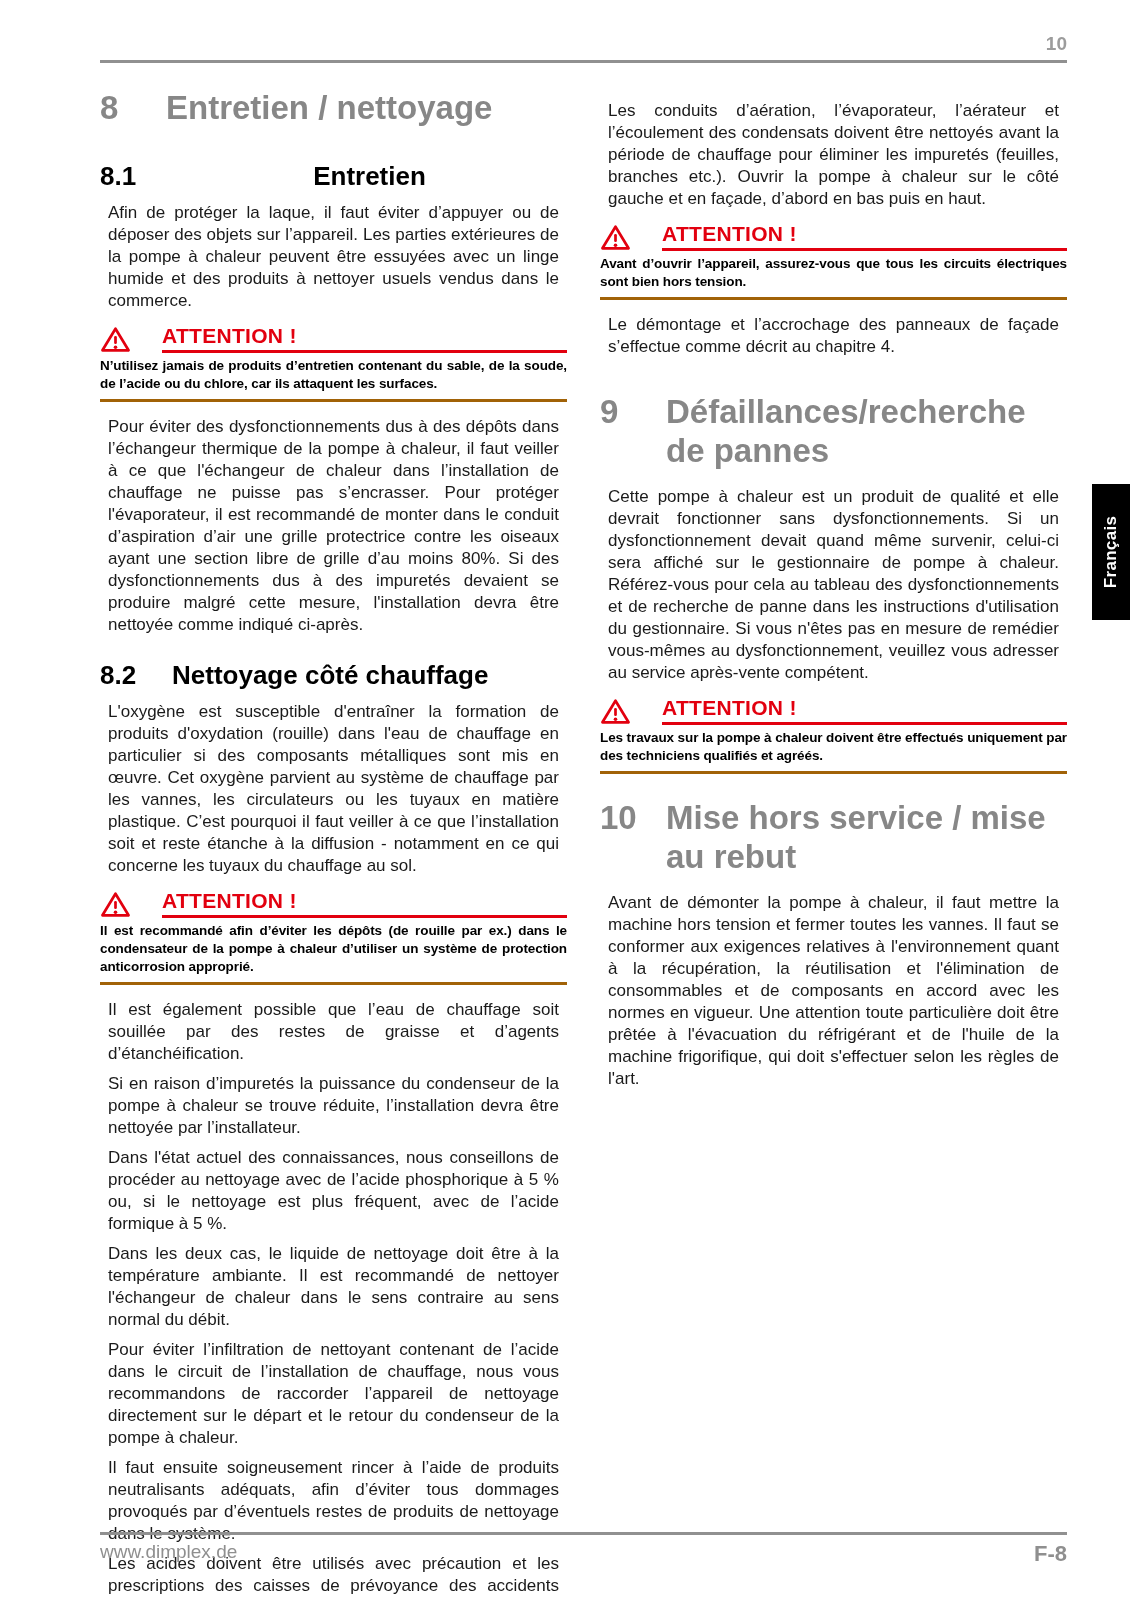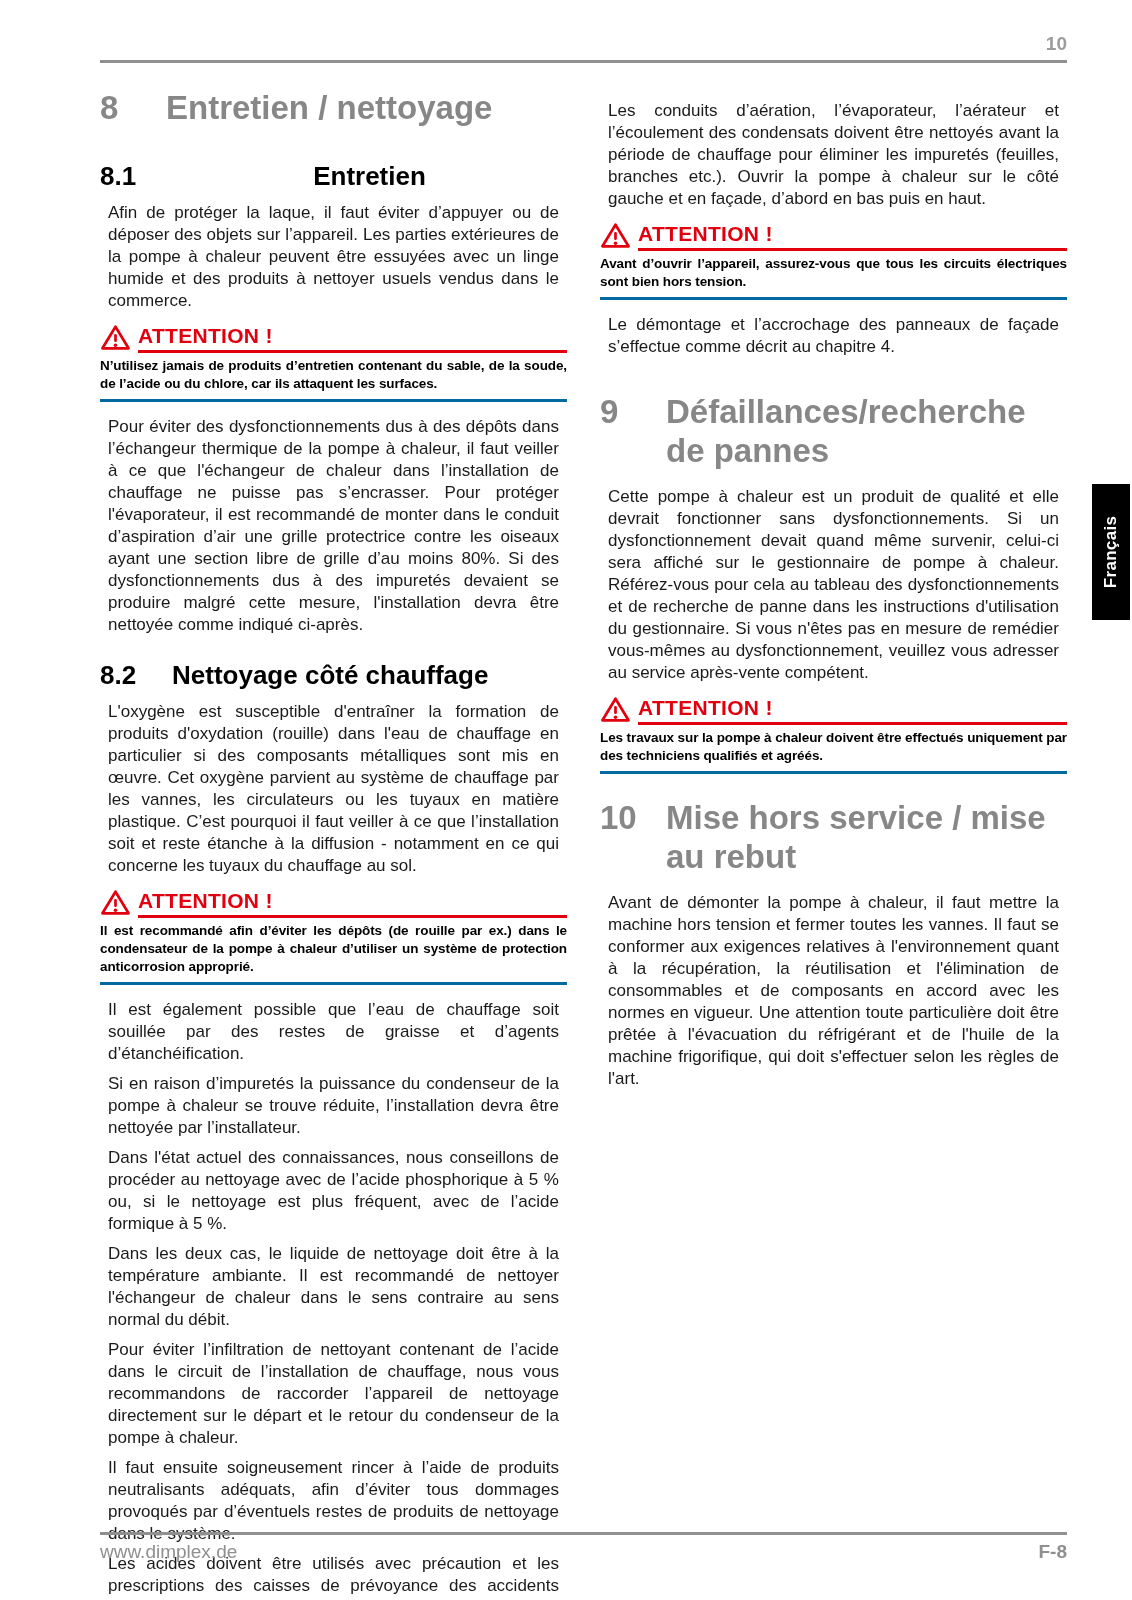--- a/index.html
+++ b/index.html
@@ -6,21 +6,21 @@
   .page{position:relative;width:1132px;height:1600px;background:#ffffff;overflow:hidden;
         font-family:"Liberation Sans",sans-serif;}
 
   
   .header-rule{position:absolute;left:100px;width:967px;top:60px;height:3px;background:#909090;}
   .page-number{position:absolute;left:967px;top:33px;width:100px;text-align:right;
                font-size:19px;font-weight:bold;color:#9c9c9c;}
   .footer-rule{position:absolute;left:100px;width:967px;top:1532px;height:3px;background:#909090;}
   .footer-left{position:absolute;left:100px;top:1541px;font-size:19px;font-weight:normal;color:#8f8f8f;}
   .footer-right{position:absolute;left:967px;top:1541px;width:100px;text-align:right;
-                font-size:19px;font-weight:bold;color:#8f8f8f;}
+                font-size:22px;font-weight:bold;color:#8f8f8f;}
 
   
   .col{position:absolute;width:467px;color:#1a1a1a;font-size:17px;line-height:22px;text-align:justify;}
   .col-left{left:100px;top:88px;}
   .col-right{left:600px;top:100px;}
   .col p{margin:0 8px 8px;}
 
   
   .h1{position:relative;padding-left:66px;font-size:33px;line-height:39px;font-weight:bold;
       color:#878787;text-align:left;}
@@ -30,26 +30,26 @@
   .h1-mid{margin:34px 0 16px 0;}
   .h1-ten{margin:24px 0 16px 0;}
 
   .h2{position:relative;padding-left:72px;font-size:26px;line-height:31px;font-weight:bold;
       color:#000;text-align:left;margin:24px 0 10px 0;white-space:nowrap;}
   .h2 .num{position:absolute;left:0;top:0;}
   .h2-first{margin-top:0;}
 
   
   .attention{margin:12px 0 14px 0;}
-  .attention-head{display:flex;align-items:flex-start;margin-bottom:4px;}
+  .attention-head{display:flex;align-items:flex-end;margin-bottom:4px;gap:24px;}
   .attention-icon{width:31px;height:27px;margin-right:7px;flex:none;}
   .attention-title{flex:1;font-size:21px;line-height:24px;font-weight:bold;color:#e2000f;
                    border-bottom:3px solid #e2000f;padding-bottom:2px;text-align:left;letter-spacing:.3px;}
   .attention-body{font-size:13.5px;line-height:18px;font-weight:bold;color:#000;
-                  letter-spacing:-0.1px;border-bottom:3px solid #0369a1;padding-bottom:6px;
+                  letter-spacing:-0.1px;border-bottom:3px solid #a16207;padding-bottom:6px;
                   text-align:justify;}
 
   
   .side-tab{position:absolute;left:1092px;top:484px;width:38px;height:136px;background:#000;
             display:flex;align-items:center;justify-content:center;overflow:hidden;}
   .side-tab span{display:block;transform:rotate(-90deg);color:#fff;font-size:17px;
                  font-weight:bold;white-space:nowrap;letter-spacing:.3px;}
 </style>
 </head>
 <body>

